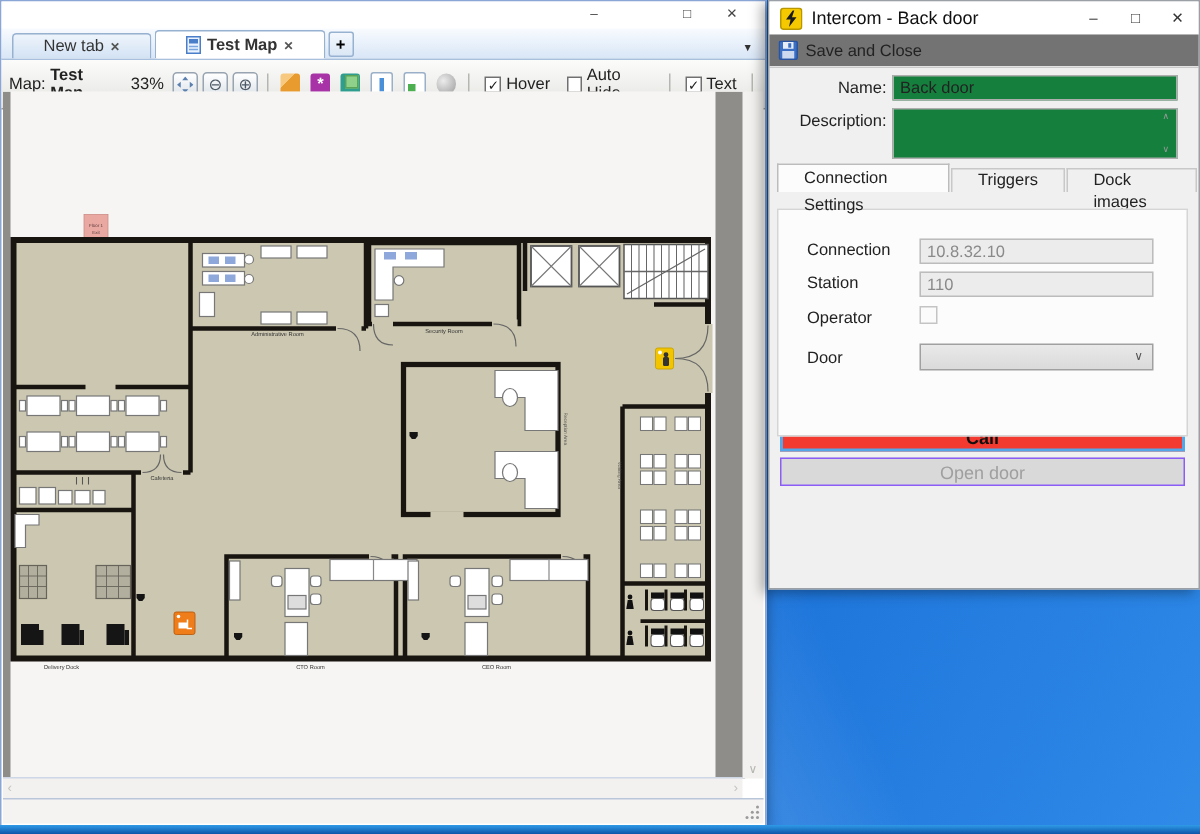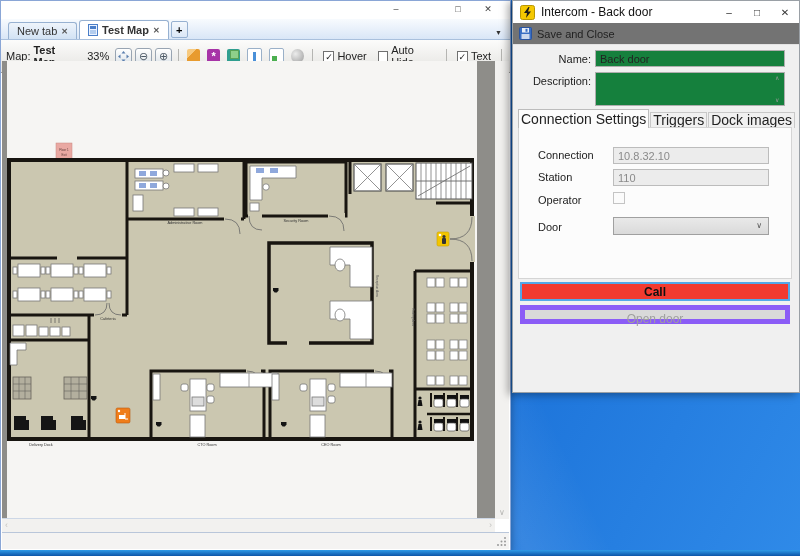--- a/index.html
+++ b/index.html
@@ -18,21 +18,21 @@
   #map-window{position:absolute;left:0;top:0;width:511px;height:551px;
     background:#fff;border:1px solid #8aa6d6;box-sizing:border-box;
     box-shadow:0 3px 8px rgba(0,0,0,.35);}
   .titlebar{height:18px;position:relative;background:#fff;}
   .winbtn{position:absolute;top:1px;width:22px;height:15px;text-align:center;
     font-size:9px;line-height:15px;color:#444;}
   .wb-min{left:384px}.wb-max{left:446px}.wb-close{left:476px}
   .tabbar{height:21px;background:linear-gradient(#f8fbfe,#d9e6f7);
     border-bottom:1px solid #a9c0dd;display:flex;align-items:flex-end;
     padding-left:7px;position:relative;box-sizing:border-box;}
-  .tab{height:16px;padding:0 8px;font-size:11px;display:flex;align-items:center;gap:4px;
+  .tab{height:16px;padding:0 20px;font-size:11px;display:flex;align-items:center;gap:4px;
     border:1px solid #97b1d1;border-bottom:none;border-radius:3px 3px 0 0;
     background:linear-gradient(#eef4fb,#d2e2f4);color:#333;margin-right:2px;}
   .tab.active{background:#fff;height:18px;font-weight:bold;}
   .tab .tclose{font-size:8px;color:#555;font-weight:bold;}
   .add-tab{width:15px;height:15px;border:1px solid #97b1d1;border-radius:2px;
     background:linear-gradient(#f4f8fd,#dbe7f6);font-size:11px;font-weight:bold;
     display:flex;align-items:center;justify-content:center;margin-bottom:1px;}
   .tab-list-btn{position:absolute;right:8px;bottom:3px;font-size:7px;color:#333;}
   .toolbar{height:21px;background:linear-gradient(#fcfcfb,#e4e3e0);
     border-bottom:1px solid #9b9b98;display:flex;align-items:center;
@@ -83,37 +83,37 @@
     display:flex;align-items:center;padding-left:6px;gap:5px;font-size:11px;color:#222;}
   .d-body{position:absolute;top:43px;left:0;right:0;bottom:0;font-size:11px;color:#222;}
   .d-body .lbl{position:absolute;}
   .lbl-r{width:78px;text-align:right;}
   .txt{position:absolute;border:1px solid #aeaeae;background:#15803d;font-family:"Liberation Sans",sans-serif;
     font-size:11px;padding:1px 4px;box-sizing:border-box;color:#222;}
   .txt:disabled,.txt.dis{background:#ececec;border-color:#bcbcbc;color:#8a8a8a;}
   textarea.txt{resize:none;}
   .spin{position:absolute;font-size:6px;color:#999;line-height:6px;}
   .d-tabs{position:absolute;left:5px;top:67px;display:flex;align-items:flex-end;height:17px;}
-  .d-tab{padding:0 2px;font-size:14px;height:15px;line-height:15px;
+  .d-tab{padding:0 17px;font-size:11px;height:15px;line-height:15px;
     border:1px solid #c8c8c8;border-bottom:none;background:#f0f0f0;margin-right:1px;color:#222;}
   .d-tab.active{background:#fcfcfc;height:18px;line-height:18px;position:relative;z-index:2;
     border-color:#bcbcbc;}
-  .d-panel{position:absolute;left:5px;top:83px;width:274px;height:152px;
+  .d-panel{position:absolute;left:5px;top:95px;width:274px;height:152px;
     background:#fcfcfc;border:1px solid #d5d5d5;box-sizing:border-box;z-index:1;}
   .d-panel .lbl{position:absolute;left:19px;color:#222;}
   .chk{position:absolute;left:94px;width:12px;height:12px;border:1px solid #c4c4c4;
     background:#fbfbfb;box-sizing:border-box;}
   .dd{position:absolute;left:94px;width:156px;height:18px;box-sizing:border-box;
     border:1px solid #a0a0a0;background:linear-gradient(#e9e9e9,#dadada);}
   .dd .da{position:absolute;right:6px;top:3px;font-size:8px;color:#555;}
   .btn-call{position:absolute;left:7px;top:238px;width:270px;height:19px;box-sizing:border-box;
     background:#f23a30;border:2px solid #53a7e8;color:#101010;font-weight:bold;
     font-size:12px;text-align:center;line-height:15px;font-family:"Liberation Sans",sans-serif;}
   .btn-open{position:absolute;left:7px;top:261px;width:270px;height:19px;box-sizing:border-box;
-    background:#d9d9d9;border:5px solid #8b5cf6;color:#9f9f9f;font-size:12px;
+    background:#d9d9d9;border:1px solid #8b5cf6;color:#9f9f9f;font-size:12px;
     text-align:center;line-height:17px;font-family:"Liberation Sans",sans-serif;}
 </style>
 </head>
 <body>
 
 <div id="map-window">
   <div class="titlebar">
     <span class="winbtn wb-min">–</span>
     <span class="winbtn wb-max">□</span>
     <span class="winbtn wb-close">✕</span>

